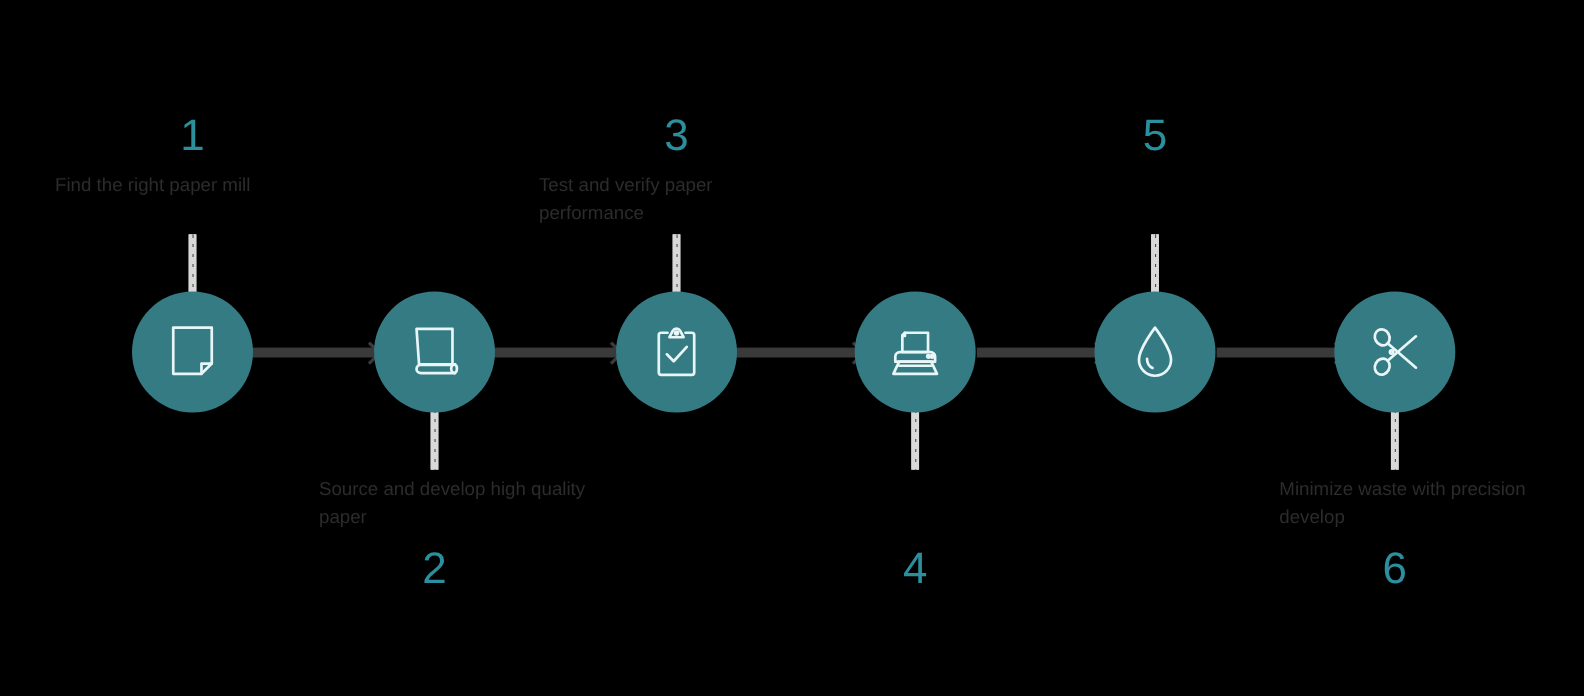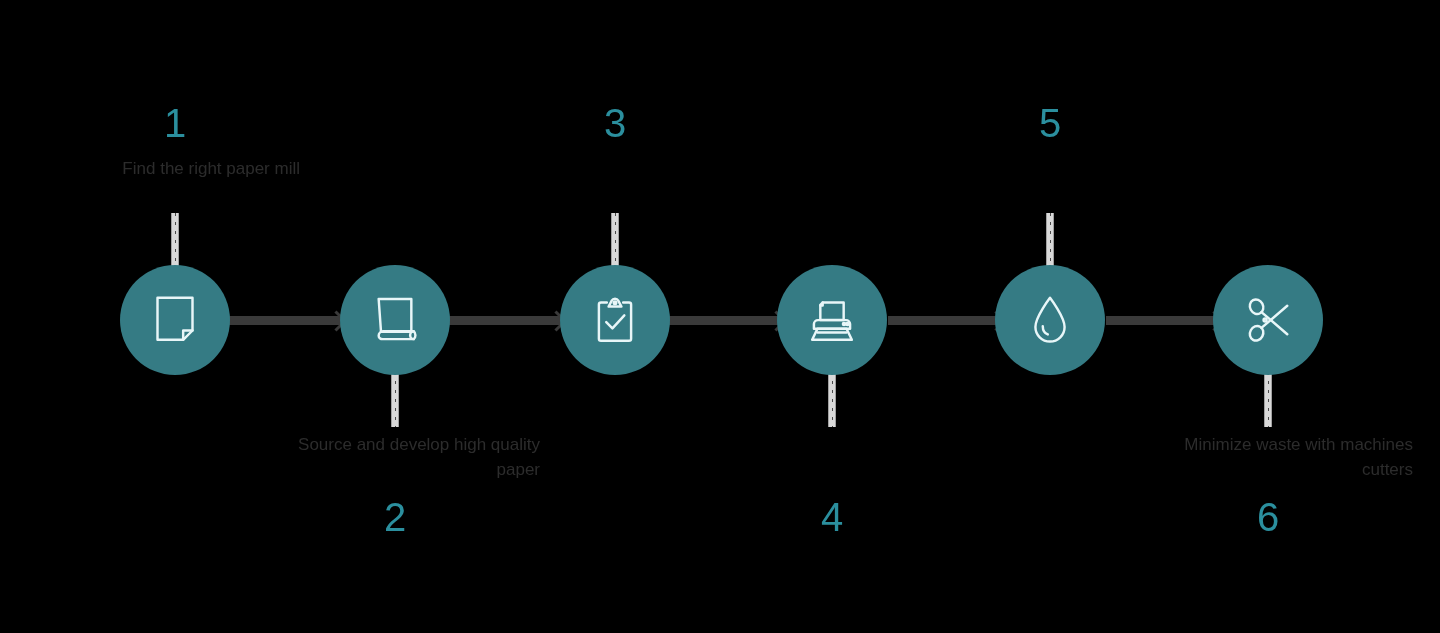--- a/index.html
+++ b/index.html
@@ -114,21 +114,21 @@
     line-height: 1;
     font-family: "Liberation Sans", sans-serif;
   }
   .num.up   { top: 103px; }
   .num.down { top: 497px; }
 
   .caption {
     position: absolute;
     left: -15px;
     width: 250px;
-    text-align: right;
+    text-align: left;
     color: #2c2c2c;
     font-size: 17px;
     line-height: 1.45;
     font-family: "Liberation Sans", sans-serif;
   }
   .caption.up   { top: 157px; }
   .caption.down { top: 433px; margin-left: 20px; }
 </style>
 </head>
 <body>
@@ -171,20 +171,21 @@
       <svg viewBox="0 0 48 48">
         <path d="M10 6 L38 6 L38 34 L12 34 Z"></path>
         <path d="M10 37.5 C10 35.3 11.8 33.6 14 33.6 L40 33.6 C40 33.6 41.5 34.8 41.5 37 C41.5 39.2 40 40.4 40 40.4 L13.5 40.4 C11.5 40.4 10 39.3 10 37.5 Z"></path>
         <path d="M40 33.6 C38.3 33.6 37 35.1 37 37 C37 38.9 38.3 40.4 40 40.4"></path>
       </svg>
     </div>
   </div>
 
   <div class="step" style="left:505px;">
     <div class="num up">3</div>
+    <div class="caption up">Test and verify paper performance</div>
     <div class="stem up"></div>
     <div class="circle">
       <svg viewBox="0 0 48 48">
         <path d="M17 9 L12 9 C11 9 10.2 9.8 10.2 10.8 L10.2 40 C10.2 41 11 41.8 12 41.8 L36 41.8 C37 41.8 37.8 41 37.8 40 L37.8 10.8 C37.8 9.8 37 9 36 9 L31 9"></path>
         <path d="M18.5 12.5 L29.5 12.5 L26.8 7.4 C26.2 6.3 25.2 5.8 24 5.8 C22.8 5.8 21.8 6.3 21.2 7.4 Z"></path>
         <circle cx="24" cy="9.2" r="1.1"></circle>
         <path d="M16.5 25.8 L21.8 31.2 L32 20"></path>
       </svg>
     </div>
   </div>
@@ -211,21 +212,21 @@
     <div class="circle">
       <svg viewBox="0 0 48 48">
         <path d="M24 5 C24 5 36.5 21.5 36.5 30 C36.5 36.9 30.9 42.5 24 42.5 C17.1 42.5 11.5 36.9 11.5 30 C11.5 21.5 24 5 24 5 Z"></path>
         <path d="M17.8 29.3 C17.8 33 19.6 35.4 22.1 36.4"></path>
       </svg>
     </div>
   </div>
 
   <div class="step" style="left:1158px;">
     <div class="stem down"></div>
-    <div class="caption down">Minimize waste with machines cutters</div>
+    <div class="caption down">Minimize waste with precision develop</div>
     <div class="num down">6</div>
     <div class="circle">
       <svg viewBox="0 0 48 48">
         <ellipse cx="14.2" cy="12.6" rx="5.6" ry="6.4" transform="rotate(-28 14.2 12.6)"></ellipse>
         <ellipse cx="14.2" cy="35.4" rx="5.6" ry="6.4" transform="rotate(28 14.2 35.4)"></ellipse>
         <path d="M18.4 17.2 L40.5 36.2"></path>
         <path d="M18.4 30.8 L40.5 11.8"></path>
         <circle cx="21.5" cy="24" r="1.3"></circle>
       </svg>
     </div>

